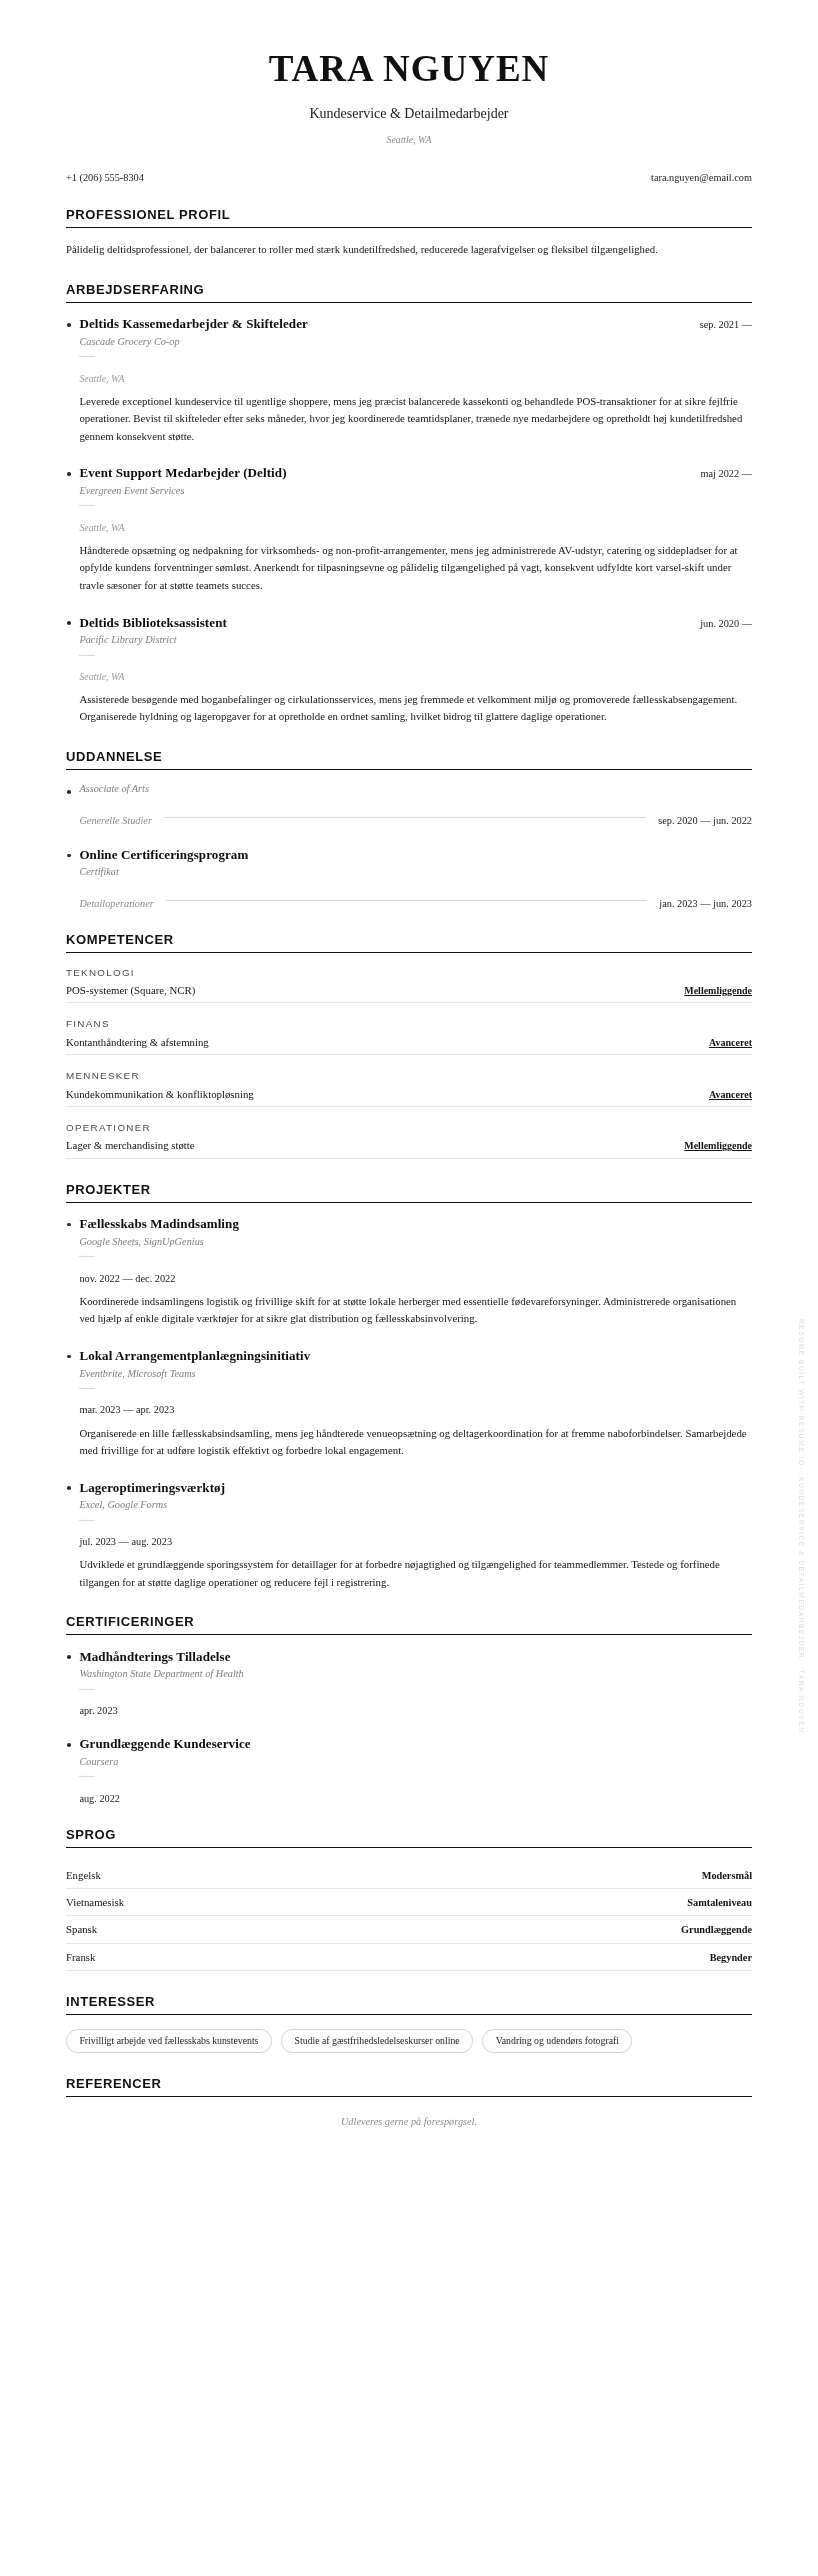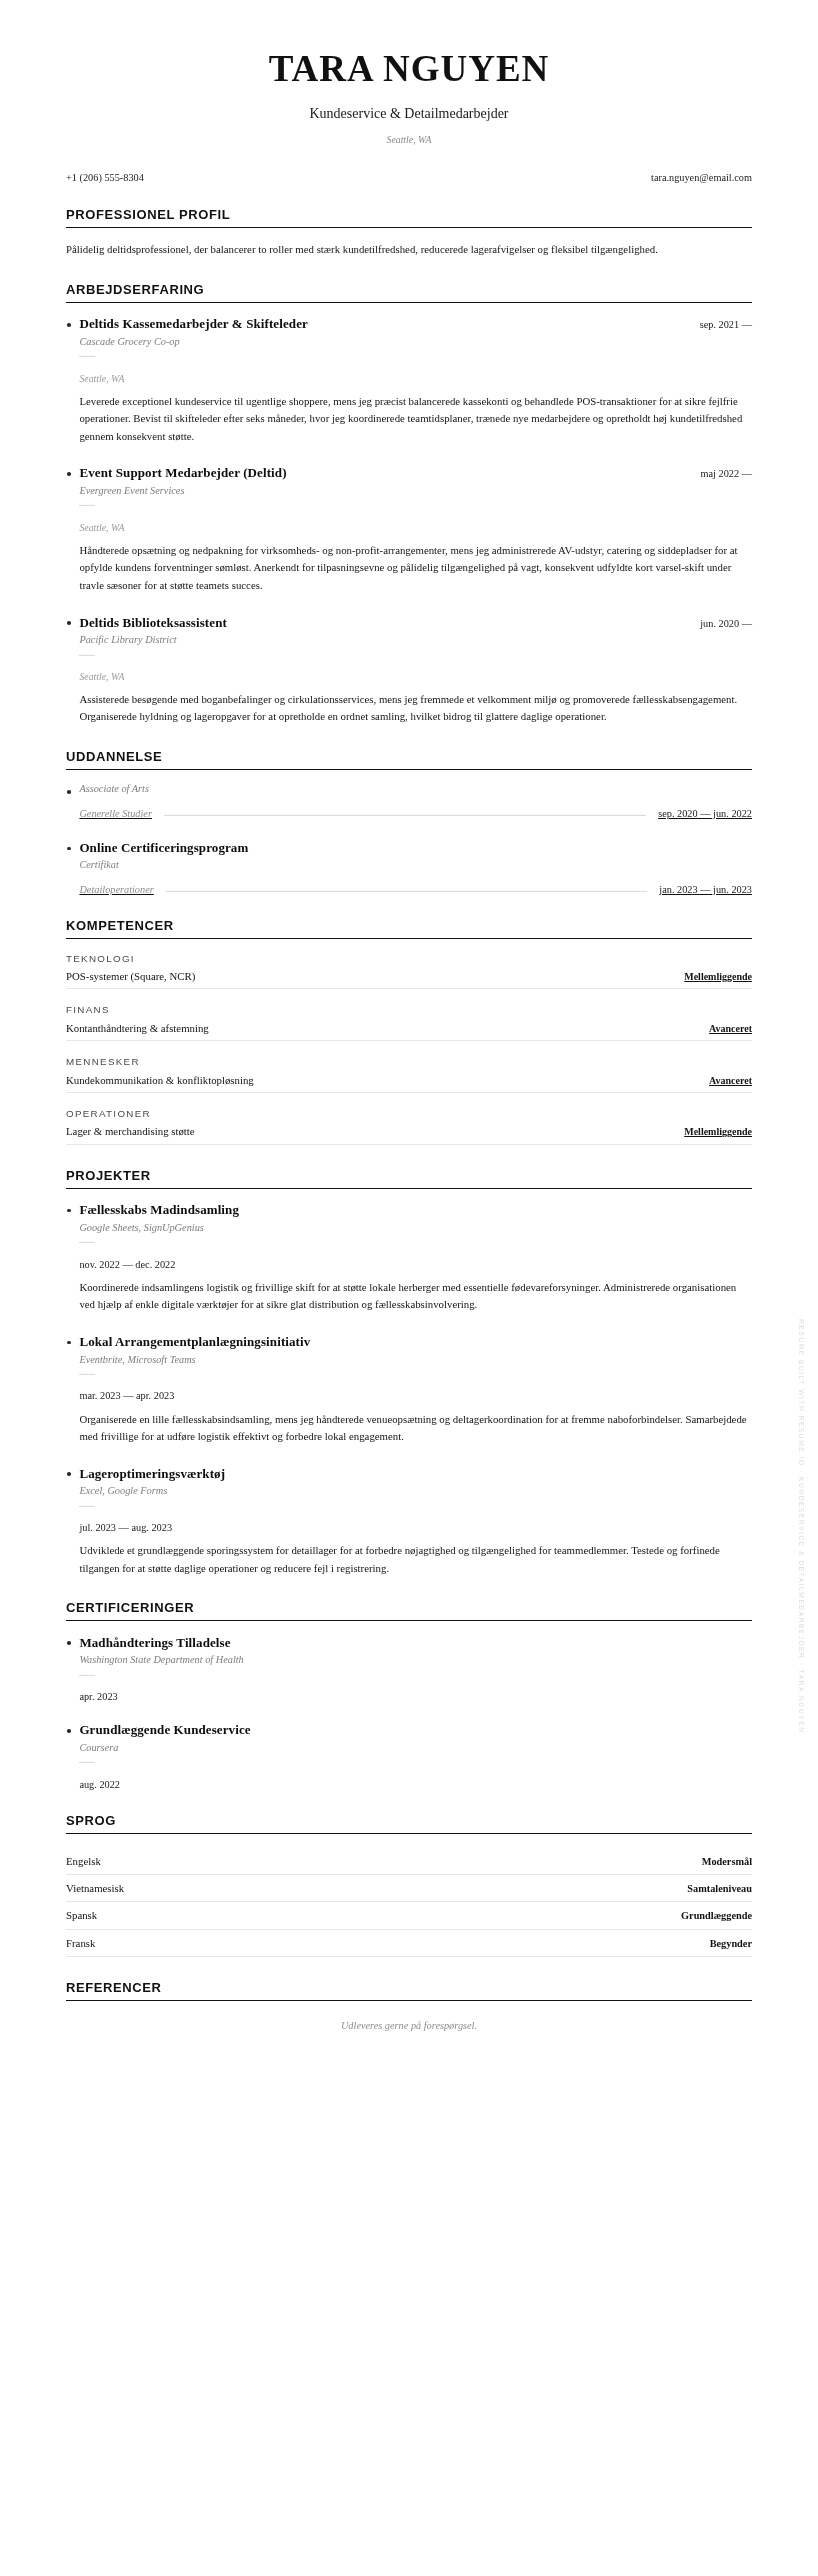--- a/index.html
+++ b/index.html
@@ -132,24 +132,23 @@
     line-height: 1.6;
     margin-top: 9.3px;
     color: #141414;
   }
 
   
   .edu-line2 { margin-top: 3.1px; }
   .edu-line3 {
     display: flex;
     justify-content: space-between;
-    align-items: flex-end;
+    align-items: center;
     gap: 12.4px;
-    margin-top: 14px;
-    text-decoration: underline;
+    margin-top: 21px;
   }
   .edu-sub {
     font-size: 10.3px;
     font-style: italic;
     color: #8b8b8b;
     white-space: nowrap;
   }
 
   
   .skill-group { margin-bottom: 15.5px; }
@@ -431,20 +430,28 @@
     <div class="lang-row">
       <span>Spansk</span>
       <span class="lang-level">Grundlæggende</span>
     </div>
     <div class="lang-row">
       <span>Fransk</span>
       <span class="lang-level">Begynder</span>
     </div>
   </div>
 
+  <div class="section">
+    <div class="section-title">INTERESSER</div>
+    <div class="chips">
+      <span class="chip">Frivilligt arbejde ved fællesskabs kunstevents</span>
+      <span class="chip">Studie af gæstfrihedsledelseskurser online</span>
+      <span class="chip">Vandring og udendørs fotografi</span>
+    </div>
+  </div>
 
   <div class="section">
     <div class="section-title">REFERENCER</div>
     <div class="ref-note">Udleveres gerne på forespørgsel.</div>
   </div>
 
 </div>
 
 
 </body></html>

